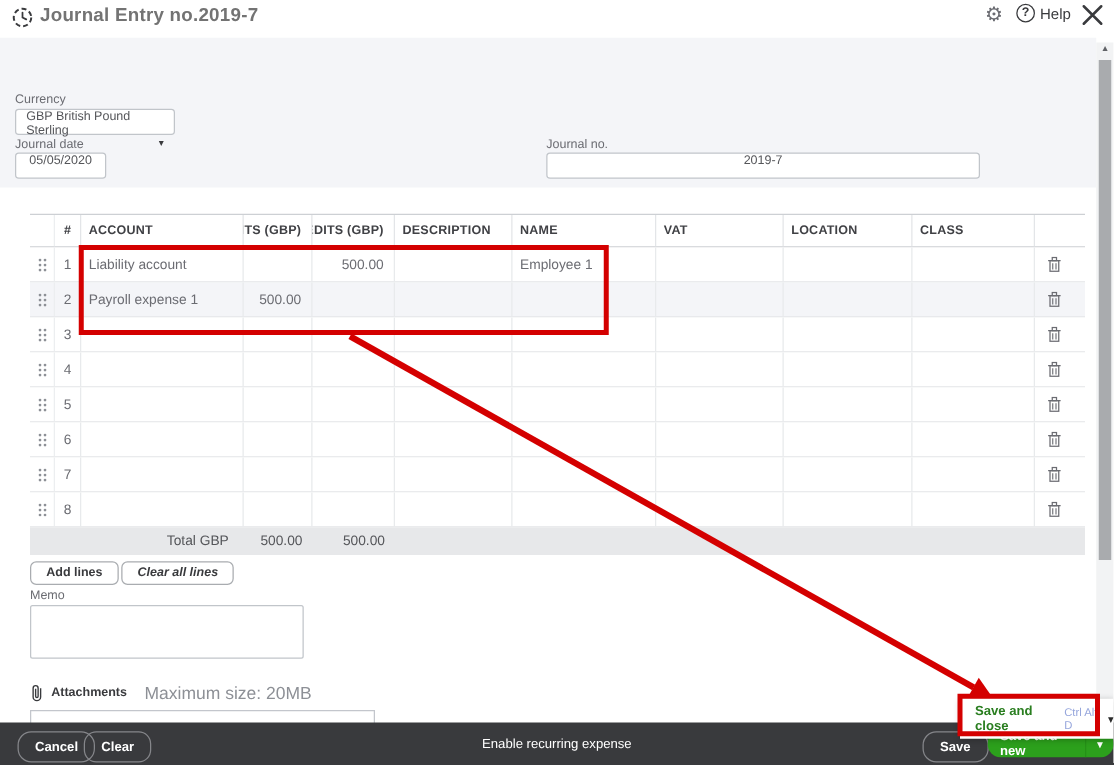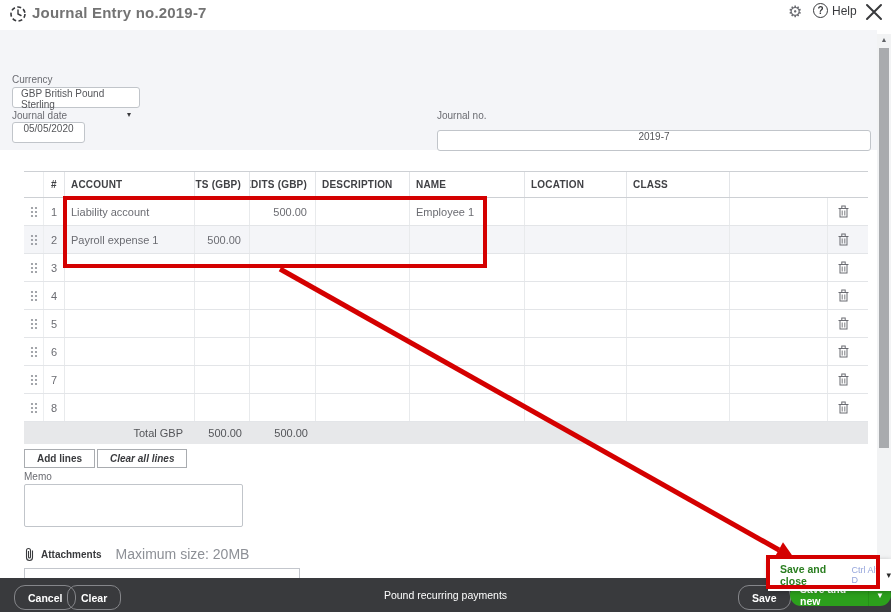--- a/index.html
+++ b/index.html
@@ -32,21 +32,21 @@
   .cell { display:flex; align-items:center; padding-left:6px; font-size:11px; color:#6b6c72; border-right:1px solid #e8eaec; overflow:hidden; white-space:nowrap; }
   .thead .cell { border-right:1px solid #e3e5e8; }
   .cell:last-child { border-right:none; }
   .col-num { justify-content:center; padding-left:0; }
   .col-debits, .col-credits { justify-content:flex-end; padding-right:8px; padding-left:0; }
   .cell.drag { justify-content:center; padding-left:0; border-right:1px solid #eceef0; }
   .cell.del { justify-content:flex-start; padding-left:10px; cursor:pointer; }
   .totrow { height:22px; background:#e7e8ea; margin-top:0; align-items:center; }
   .totrow .cell { border:none; font-size:11px; color:#545559; background:transparent; }
   
-  .btn-light { position:absolute; background:#fff; border:1px solid #a9acb0; border-radius:0; font-size:10px; font-weight:bold; color:#393a3d; padding:3px 12px; cursor:pointer; z-index:2; }
+  .btn-light { position:absolute; background:#fff; border:1px solid #a9acb0; border-radius:5px; font-size:10px; font-weight:bold; color:#393a3d; padding:3px 12px; cursor:pointer; z-index:2; }
   .memo-box { position:absolute; left:24px; top:484px; width:219px; height:43px; background:#fff; border:1px solid #c1c5ca; border-radius:2px; z-index:2; }
   .attach-row { position:absolute; left:24px; top:546px; display:flex; align-items:center; gap:6px; z-index:2; }
   .attach-label { font-size:10px; font-weight:bold; color:#393a3d; }
   .attach-hint { font-size:14px; color:#8d9096; margin-left:8px; }
   .attach-box { position:absolute; left:24px; top:568px; width:276px; height:14px; background:#fff; border:1px solid #c3c6cc; z-index:2; }
   
   .footer { position:absolute; left:0; top:578px; width:891px; height:34px; background:#393a3d; z-index:3; }
   .pill { position:absolute; top:7px; height:25px; border-radius:11px; border:1px solid #85868a; background:transparent; color:#fff; font-size:10.5px; font-weight:bold; display:flex; align-items:center; padding:0 13px; cursor:pointer; font-family:"Liberation Sans",sans-serif; }
   .recurring { position:absolute; top:11px; left:0; width:100%; text-align:center; font-size:10.5px; color:#fff; cursor:pointer; }
   .green-btn { position:absolute; top:6px; left:790px; height:22px; display:flex; border-radius:12px; overflow:hidden; cursor:pointer; }
@@ -92,33 +92,34 @@
   <div class="fld-label" style="left:12px; top:74px;">Currency</div>
   <div class="fld-box" style="left:12px; top:87px; width:128px; height:21px;">
     <span style="font-size:10px;">GBP British Pound Sterling</span>
     <span class="dd-caret">▾</span>
   </div>
   <div class="fld-label" style="left:12px; top:110px;">Journal date</div>
   <div class="fld-box" style="left:12px; top:122px; width:73px; height:21px;">
     <span style="font-size:10px;">05/05/2020</span>
   </div>
   <div class="fld-label" style="left:437px; top:110px;">Journal no.</div>
-  <div class="fld-box" style="left:437px; top:122px; width:434px; height:21px;margin-top:8px;">
+  <div class="fld-box" style="left:437px; top:122px; width:347px; height:21px;">
     <span style="font-size:10px;">2019-7</span>
   </div>
 
   <div class="grid">
     <div class="thead">
       <div class="cell drag"></div>
       <div class="cell col-num">#</div>
       <div class="cell">ACCOUNT</div>
       <div class="cell col-debits">DEBITS (GBP)</div>
       <div class="cell col-credits">CREDITS (GBP)</div>
       <div class="cell">DESCRIPTION</div>
       <div class="cell">NAME</div>
+      <div class="cell">VAT</div>
       <div class="cell">LOCATION</div>
       <div class="cell">CLASS</div>
       <div class="cell"></div>
     </div>
     <div id="table-body">
         <div class="trow">
           <div class="cell drag">
             <svg width="8" height="12" viewBox="0 0 8 12">
               <circle cx="2" cy="2" r="1.1" fill="#8d9096"></circle>
               <circle cx="6" cy="2" r="1.1" fill="#8d9096"></circle>
@@ -383,21 +384,21 @@
   <div class="attach-box"></div>
 
   <div class="scroll-track">
     <div class="scroll-up">▲</div>
     <div class="scroll-thumb"></div>
   </div>
 
   <div class="footer">
     <button class="pill" style="left:14px;">Cancel</button>
     <button class="pill" style="left:67px;border-radius:10px;">Clear</button>
-    <div class="recurring">Pound recurring payments</div>
+    <div class="recurring">Enable recurring expense</div>
     <button class="pill" style="left:738px;">Save</button>
     <div class="green-btn">
       <div class="green-main">Save and new</div>
       <div class="green-caret">▼</div>
     </div>
   </div>
 
   <div class="popup">
     <span class="popup-save">Save and close</span>
     <span class="popup-short">Ctrl Alt D</span>

